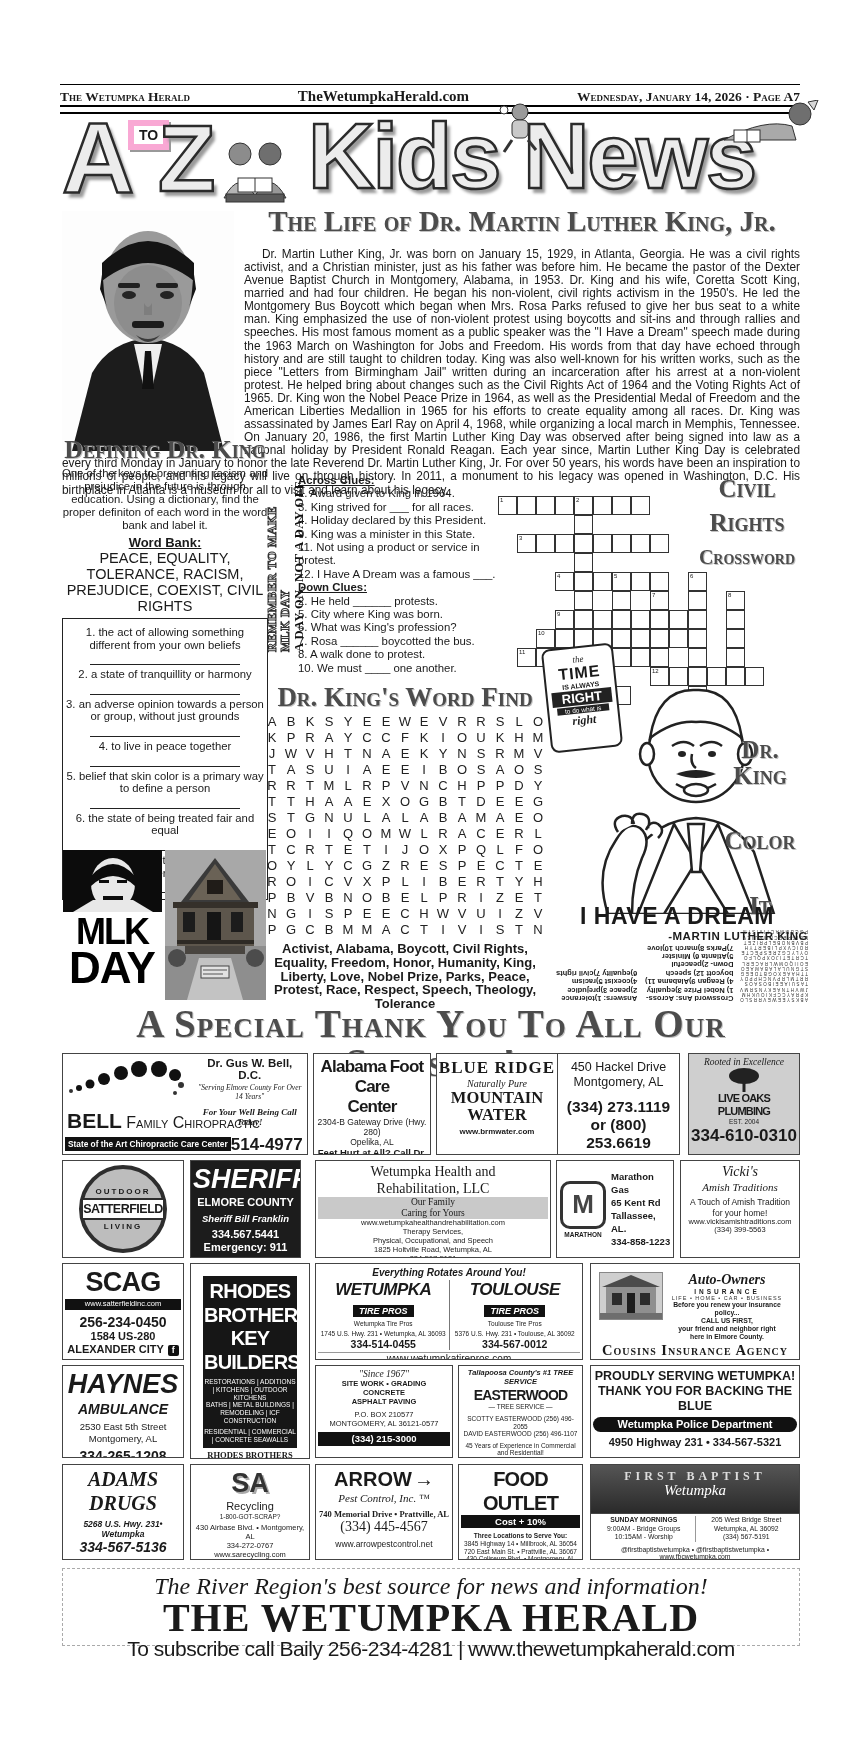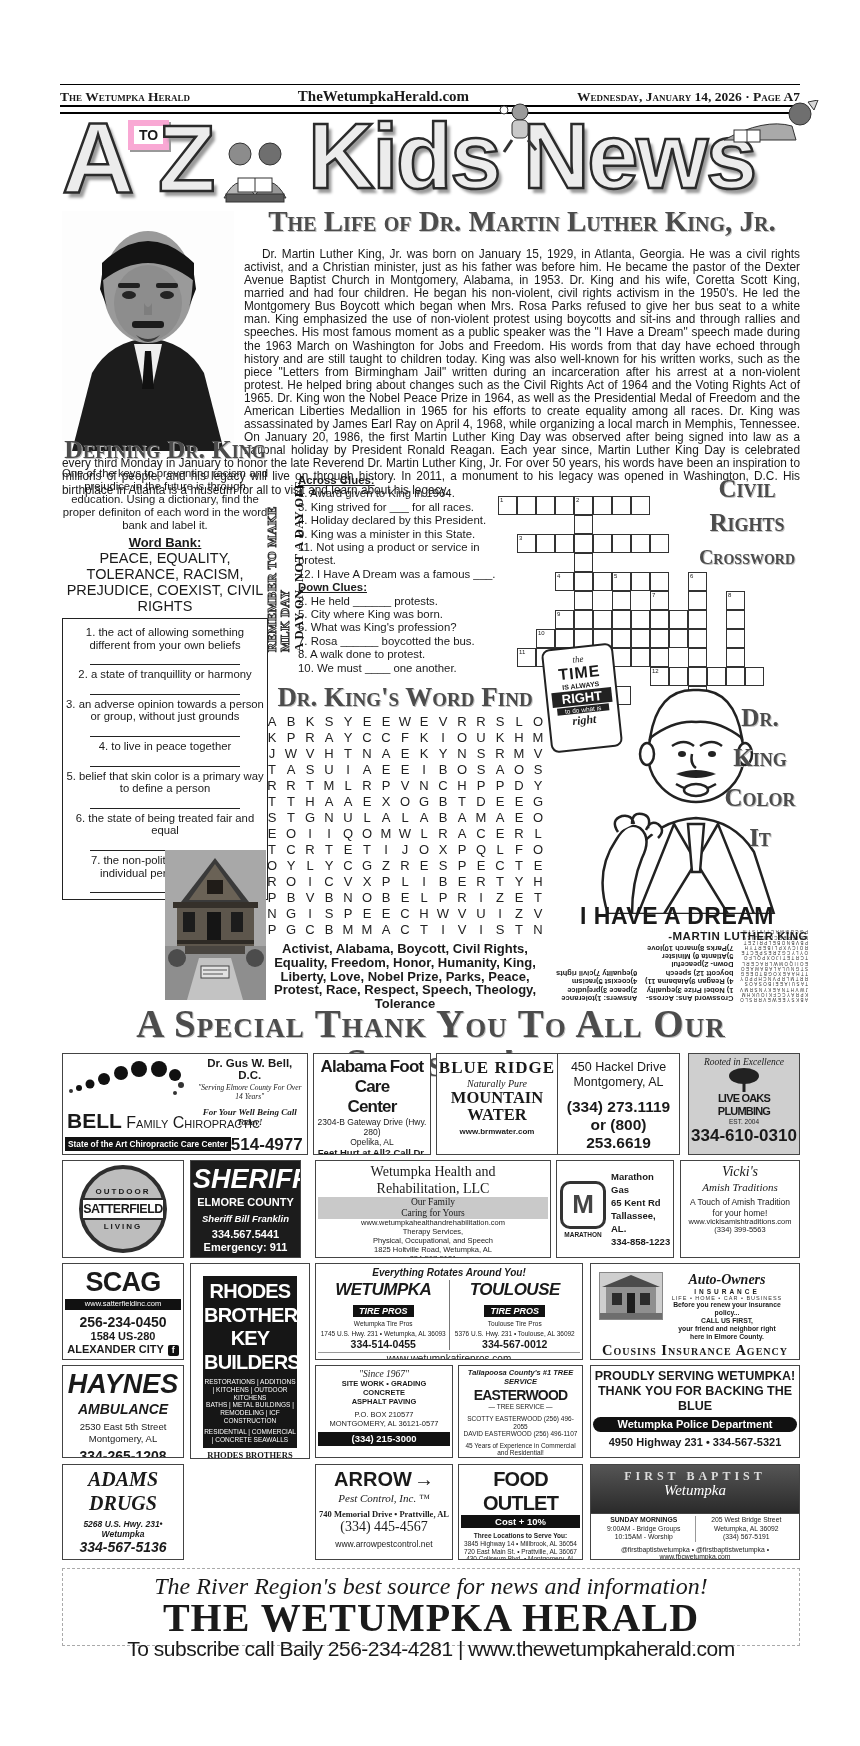--- a/index.html
+++ b/index.html
@@ -67,21 +67,21 @@
   .bubble{position:absolute;left:0;top:6px;width:72px;height:104px;border:2.5px solid #222;
     border-radius:8px;background:#fff;transform:rotate(-6deg);text-align:center;padding-top:6px;box-sizing:border-box;}
   .bubble .b1{font-family:"Liberation Serif",serif;font-style:italic;font-size:9px;}
   .bubble .b2{font-weight:900;font-size:16px;letter-spacing:1px;}
   .bubble .b3{font-size:7px;font-weight:bold;}
   .bubble .b4{font-weight:900;font-size:13px;background:#222;color:#fff;margin:1px 4px;}
   .bubble .b5{font-size:6.5px;background:#222;color:#fff;margin:0 8px;}
   .bubble .b6{font-family:"Liberation Serif",serif;font-style:italic;font-weight:bold;font-size:12px;}
   .ci-fig{position:absolute;left:42px;top:22px;}
   .ci-title{position:absolute;right:0;top:58px;width:96px;text-align:center;}
-  .ci-title div{font-size:25px;line-height:40px;}
+  .ci-title div{font-size:25px;line-height:26px;margin-top:39px;}
   .dream{position:absolute;left:546px;top:903px;width:262px;}
   .dream-main{font-size:23px;font-weight:900;text-align:center;letter-spacing:.5px;}
   .dream-attr{font-size:11.5px;font-weight:bold;text-align:right;letter-spacing:.5px;}
   
   .answers{position:absolute;left:546px;top:948px;width:262px;height:54px;
     transform:rotate(180deg);display:flex;gap:5px;align-items:flex-start;}
   .ans-grid{font-size:4.5px;line-height:5.2px;letter-spacing:1.5px;color:#333;white-space:pre;}
   .ans-text{font-size:7.5px;line-height:8.4px;font-weight:bold;color:#222;flex:1;}
   
   .mlkday{position:absolute;left:62px;top:850px;width:100px;height:150px;text-align:center;}
@@ -722,20 +722,33 @@
 TCRTETIJOXPQLFO
 OYLYCGZRESPECTE
 ROICVXPLIBERTYH
 PBVBNOBELPRIZET
 NGISPEECHWVUIZV
 PGCBMMACTIVISTN</div>
     <div class="ans-text">Crossword Ans: Across- 1) Nobel Prize 3)equality 4) Reagan 9)Alabama 11) boycott 12) speech Down- 2)peaceful 5)Atlanta 6) Minister 7)Parks 8)march 10)love</div>
     <div class="ans-text">Answers: 1)tolerance 2)peace 3)prejudice 4)coexist 5)racism 6)equality 7)civil rights</div>
   </div>
 
+  <div class="mlkday">
+    <svg width="99" height="62" viewBox="0 0 99 62">
+      <rect width="99" height="62" fill="#0c0c0c"></rect>
+      <ellipse cx="50" cy="34" rx="22" ry="26" fill="#e8e8e8"></ellipse>
+      <path d="M28 26 Q50 2 72 26 L72 36 Q50 16 28 36 Z" fill="#0c0c0c"></path>
+      <rect x="36" y="30" width="10" height="3" fill="#0c0c0c"></rect>
+      <rect x="54" y="30" width="10" height="3" fill="#0c0c0c"></rect>
+      <rect x="40" y="46" width="20" height="4" fill="#0c0c0c"></rect>
+      <path d="M10 62 L30 50 H70 L90 62 Z" fill="#e8e8e8"></path>
+    </svg>
+    <div class="mlk-l1">MLK</div>
+    <div class="mlk-l2">DAY</div>
+  </div>
 
   <svg class="house" viewBox="0 0 101 150">
     <rect width="101" height="150" fill="#a8a8a8"></rect>
     <rect x="0" y="96" width="101" height="54" fill="#8e8e8e"></rect>
     <polygon points="50,8 16,52 84,52" fill="#3a3a3a"></polygon>
     <polygon points="50,14 24,50 76,50" fill="#6a6256"></polygon>
     <rect x="42" y="30" width="16" height="14" fill="#201c18"></rect>
     <rect x="12" y="52" width="77" height="44" fill="#5d564c"></rect>
     <rect x="8" y="52" width="85" height="6" fill="#35302a"></rect>
     <rect x="18" y="62" width="12" height="20" fill="#1c1c1c"></rect>
@@ -963,20 +976,28 @@
       <div class="al P">THANK YOU FOR BACKING THE BLUE</div>
       <div class="al m b inv round gap">Wetumpka Police Department</div>
       <div class="al m b gap">4950 Highway 231 • 334-567-5321</div>
     </div>
   <div class="ad" id="ad-adams">
       <div class="al XL b scr i">ADAMS</div>
       <div class="al XL b scr i">DRUGS</div>
       <div class="al t b i gap">5268 U.S. Hwy. 231• Wetumpka</div>
       <div class="al B b i">334-567-5136</div>
     </div>
+  <div class="ad" id="ad-sa">
+      <div class="al XXL b sa">SA</div>
+      <div class="al m">Recycling</div>
+      <div class="al t6">1-800-GOT-SCRAP?</div>
+      <div class="al t7 gap">430 Airbase Blvd. • Montgomery, AL</div>
+      <div class="al t7">334-272-0767</div>
+      <div class="al t7">www.sarecycling.com</div>
+    </div>
   <div class="ad" id="ad-arrow">
       <div class="al XL b arrowline">ARROW</div>
       <div class="al scr m">Pest Control, Inc. ™</div>
       <div class="al t b serif gap">740 Memorial Drive • Prattville, AL</div>
       <div class="al B serif">(334) 445-4567</div>
       <div class="al t gap">www.arrowpestcontrol.net</div>
     </div>
   <div class="ad" id="ad-food">
       <div class="al XL b cond">FOOD OUTLET</div>
       <div class="al s b inv">Cost + 10%</div>

